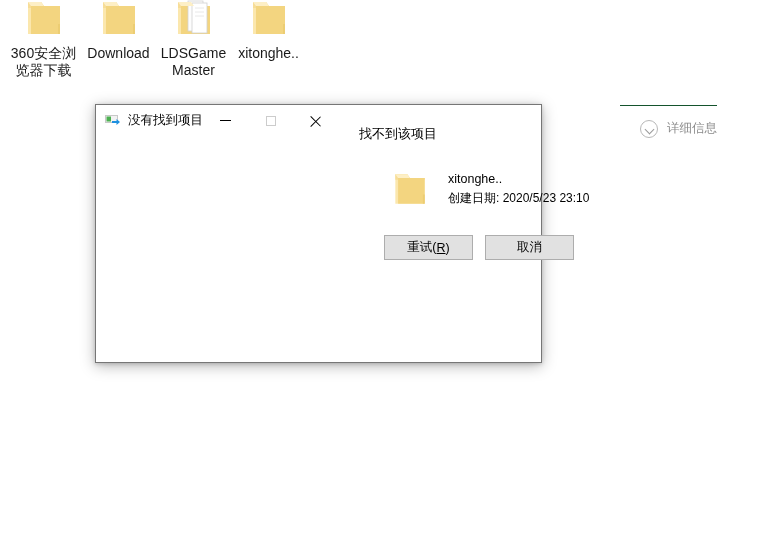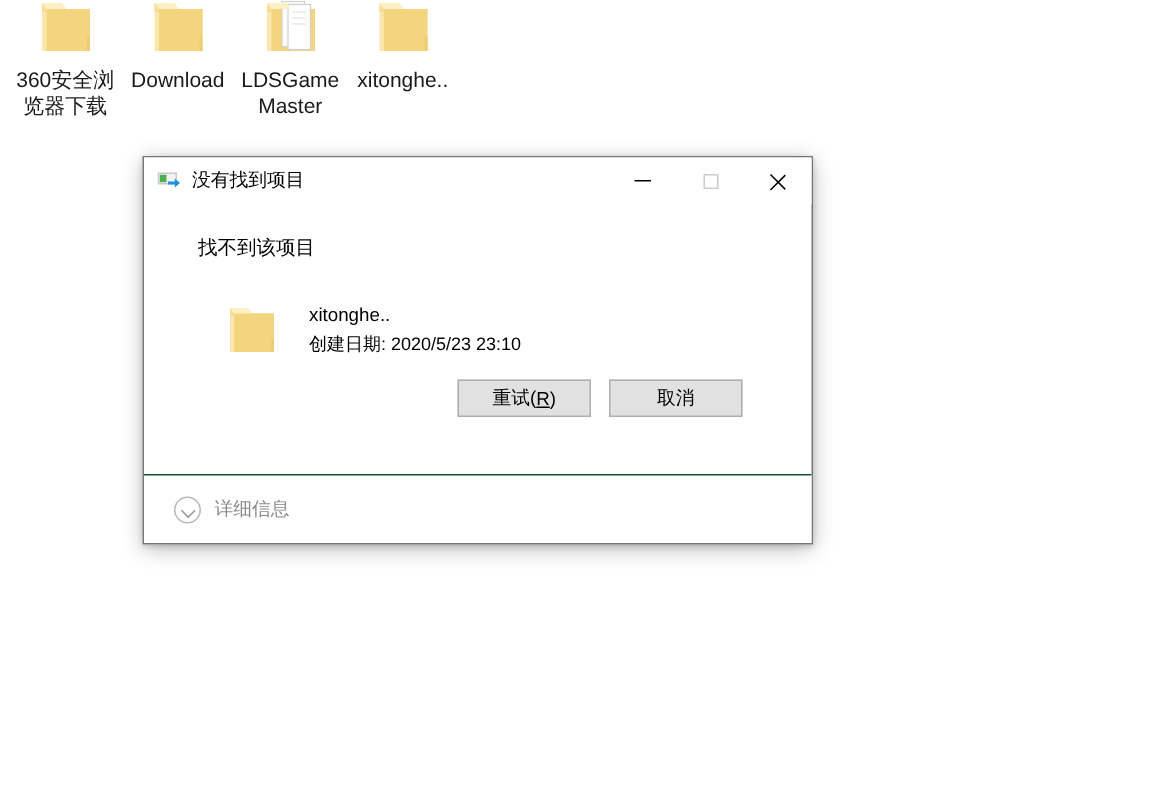--- a/index.html
+++ b/index.html
@@ -55,21 +55,21 @@
 
   
   #dialog {
     position: absolute;
     left: 95px; top: 104px;
     width: 447px; height: 259px;
     background: #ffffff;
     border: 1px solid #767676;
     box-shadow: 0 3px 14px rgba(0,0,0,0.28), 0 1px 4px rgba(0,0,0,0.18);
     display: flex;
-    flex-direction: column;
+    flex-direction: row;
   }
 
   .titlebar {
     height: 31px;
     display: flex;
     align-items: center;
     background: #ffffff;
     flex: 0 0 auto;
   }
 
@@ -125,21 +125,21 @@
   .dialog-body {
     flex: 1 1 auto;
     padding: 0 20px;
     position: relative;
   }
 
   .heading {
     font-size: 13px;
     color: #000000;
     margin-top: 20px;
-    margin-left: 16px;
+    margin-left: 1px;
   }
 
   .message {
     font-size: 13px;
     color: #000000;
     margin-top: 24px;
     margin-left: 1px;
     letter-spacing: 0.2px;
   }
 
@@ -167,21 +167,21 @@
     font-size: 12px;
     color: #000000;
     line-height: 19px;
   }
 
   .button-row {
     display: flex;
     justify-content: flex-end;
     gap: 12px;
     padding: 0 26px;
-    margin-top: 11px;
+    margin-top: 24px;
   }
   .dlg-button {
     min-width: 89px;
     height: 25px;
     background: #e1e1e1;
     border: 1px solid #adadad;
     font-family: "Liberation Sans", "DejaVu Sans", sans-serif;
     font-size: 12.5px;
     color: #000000;
     cursor: default;

